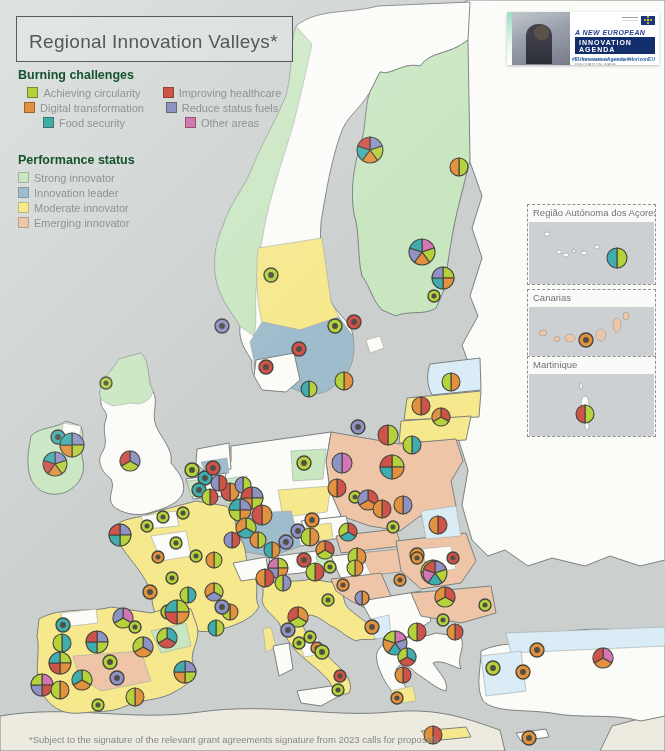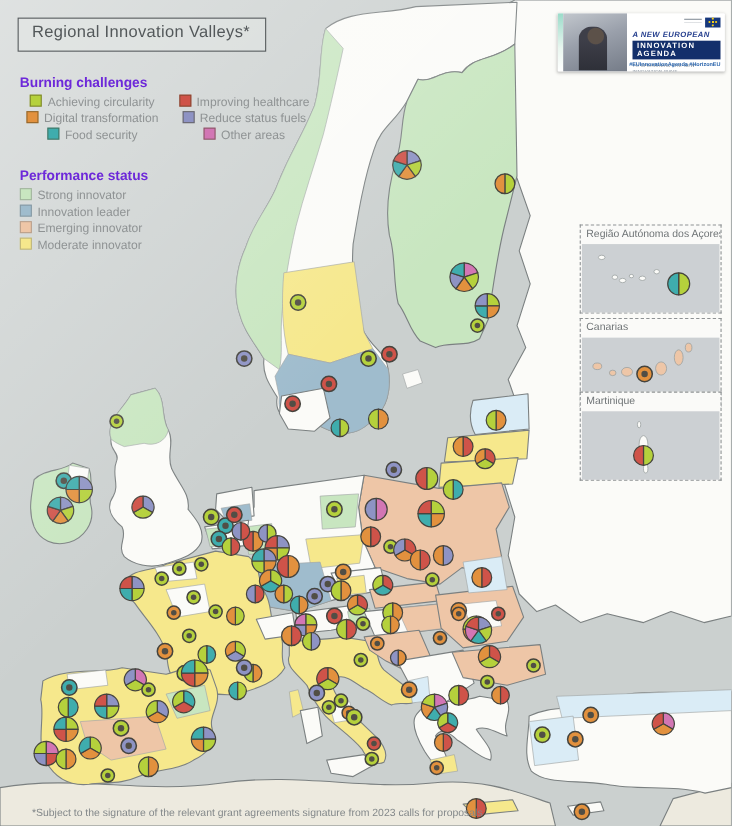--- a/index.html
+++ b/index.html
@@ -6,27 +6,27 @@
   body{
     width:665px;height:751px;position:relative;overflow:hidden;
     font-family:"Liberation Sans",sans-serif;background:#cbd0cf;
   }
   #map-wrap{position:absolute;inset:0;}
   #map-wrap svg{display:block;}
   #sea-light{position:absolute;inset:0;pointer-events:none;
     background:linear-gradient(135deg,rgba(255,255,255,.38),rgba(255,255,255,0) 45%);}
   
   .title-box{
-    position:absolute;left:16px;top:16px;padding:4px 14px 8px 12px;
-    border:1.5px solid #565b5d;color:#53585a;font-size:15px;letter-spacing:.3px;
+    position:absolute;left:16px;top:16px;padding:14px 14px 8px 12px;
+    border:1.5px solid #565b5d;color:#53585a;font-size:19px;letter-spacing:.3px;
     background:rgba(228,231,229,.55);
   }
   
   .legend{position:absolute;left:18px;top:68px;color:#8f9394;font-size:11px;line-height:15px;}
-  .legend h4{margin:0 0 3px 0;font-size:12.5px;font-weight:bold;color:#6d28d9;}
+  .legend h4{margin:0 0 3px 0;font-size:12.5px;font-weight:bold;color:#14532d;}
   .ch-grid{display:grid;grid-template-rows:repeat(3,15px);grid-auto-flow:column;column-gap:6px;}
   .ch-grid .li{min-width:132px;white-space:nowrap;text-align:center;}
   .status-list{margin-top:22px;}
   .sw{display:inline-block;width:9px;height:9px;margin-right:5px;vertical-align:-1px;border:1px solid rgba(70,62,25,.5);}
   .sw.perf{border:1px solid rgba(90,90,90,.35);}
   
   .banner{position:absolute;left:507px;top:12px;width:152px;height:53px;background:#fff;
     box-shadow:0 1px 3px rgba(0,0,0,.25);display:flex;border-radius:1px;overflow:hidden;}
   .banner .accent{width:5px;height:100%;background:linear-gradient(180deg,#9adbc9,#e9f6ef 60%,#ffffff);}
   .banner .photo{width:58px;height:100%;position:relative;
@@ -709,22 +709,22 @@
       <div class="li"><span class="sw" style="background: rgb(63, 173, 173);"></span><span>Food security</span></div>
       <div class="li"><span class="sw" style="background: rgb(207, 83, 73);"></span><span>Improving healthcare</span></div>
       <div class="li"><span class="sw" style="background: rgb(142, 147, 196);"></span><span>Reduce status fuels</span></div>
       <div class="li"><span class="sw" style="background: rgb(210, 118, 180);"></span><span>Other areas</span></div>
     </div>
   </div>
   <div class="status-list">
     <h4>Performance status</h4>
     <div class="li"><span class="sw perf" style="background: rgb(200, 230, 192);"></span><span>Strong innovator</span></div>
     <div class="li"><span class="sw perf" style="background: rgb(159, 188, 205);"></span><span>Innovation leader</span></div>
+    <div class="li"><span class="sw perf" style="background: rgb(246, 232, 140);"></span><span>Moderate innovator</span></div>
     <div class="li"><span class="sw perf" style="background: rgb(238, 198, 167);"></span><span>Emerging innovator</span></div>
-    <div class="li"><span class="sw perf" style="background: rgb(246, 232, 140);"></span><span>Moderate innovator</span></div>
   </div>
 </div>
 
 <div class="banner">
   <div class="accent"></div>
   <div class="photo">
       <div class="fig"></div>
     </div>
   <div class="right">
     <div class="flagrow">

